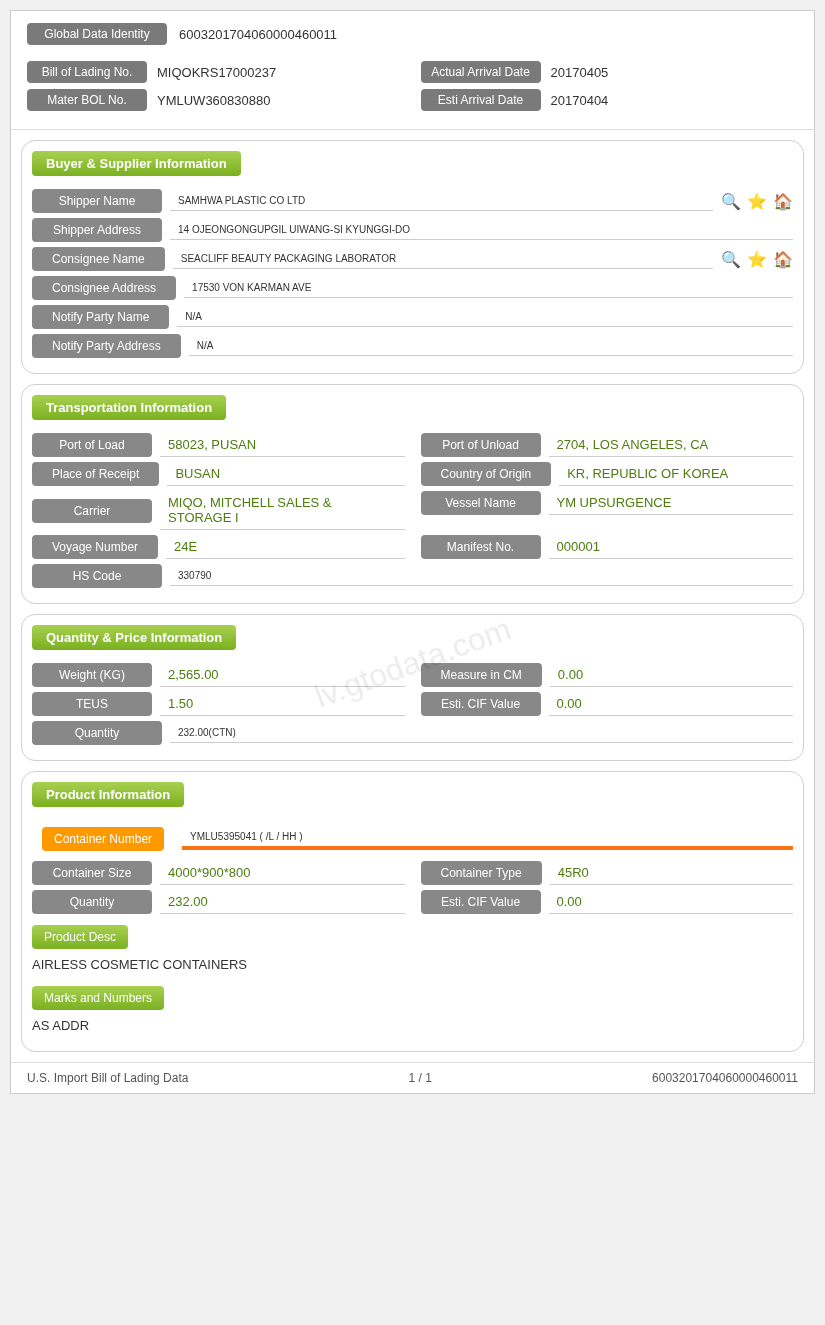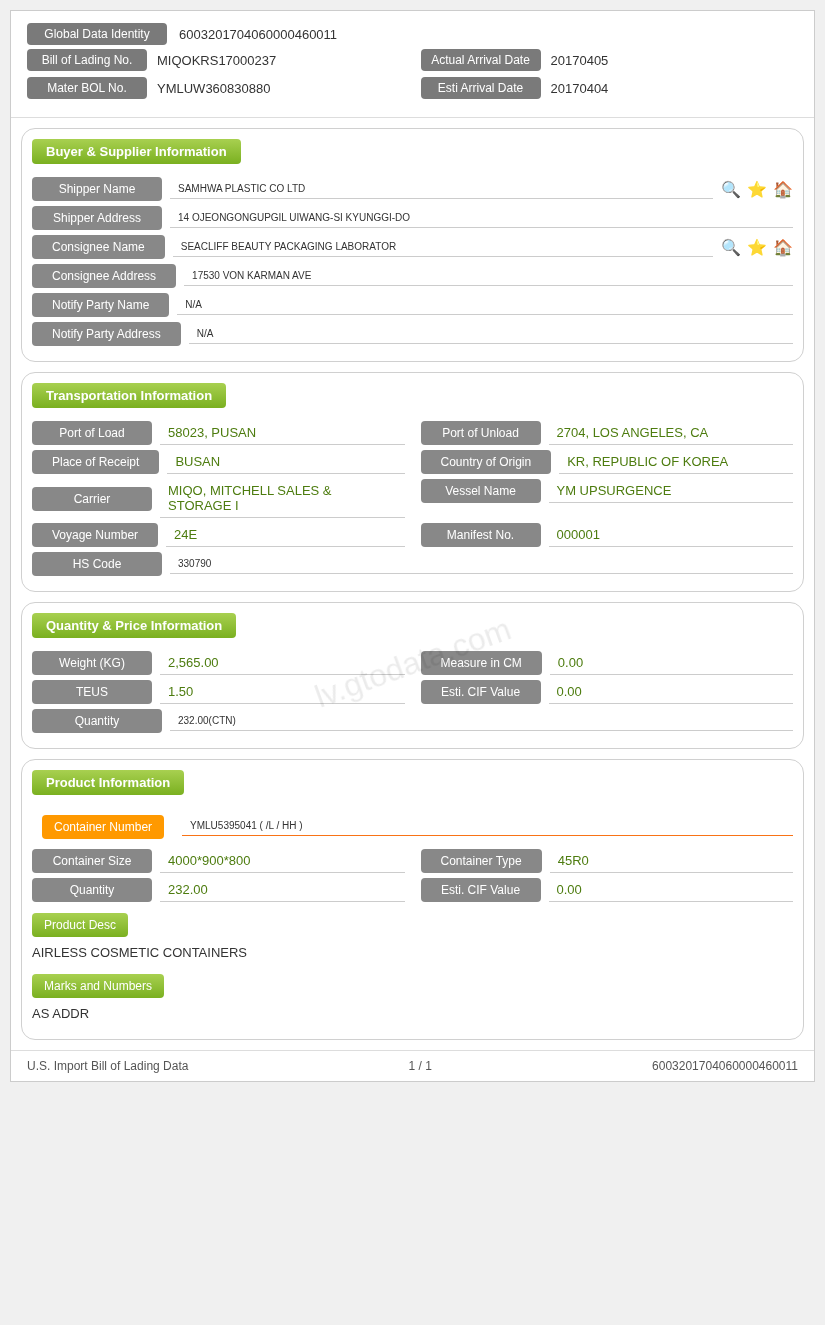--- a/index.html
+++ b/index.html
@@ -18,21 +18,21 @@
     }
 
     
     .top-section {
       padding: 12px 16px;
       border-bottom: 1px solid #ddd;
     }
     .id-row {
       display: flex;
       align-items: center;
-      margin-bottom: 4px;
+      margin-bottom: 16px;
     }
     .id-label {
       background: #7a7a7a;
       color: #fff;
       padding: 4px 10px;
       border-radius: 4px;
       font-size: 12px;
       min-width: 140px;
       text-align: center;
     }
@@ -149,21 +149,21 @@
     .badge-orange { background: #f90; }
     .badge-green { background: linear-gradient(to bottom, #a8d050, #7ab020); }
 
     .container-number-row {
       display: flex;
       align-items: center;
       margin: 6px 10px;
     }
     .container-number-row .field-value {
       flex: 1;
-      border-bottom: 1px solid #f97316;
+      border-bottom: 4px solid #f97316;
       padding: 4px 8px;
       margin-left: 8px;
     }
 
     .product-desc-text {
       margin: 4px 10px 8px 10px;
       font-size: 13px;
       color: #333;
     }
 

